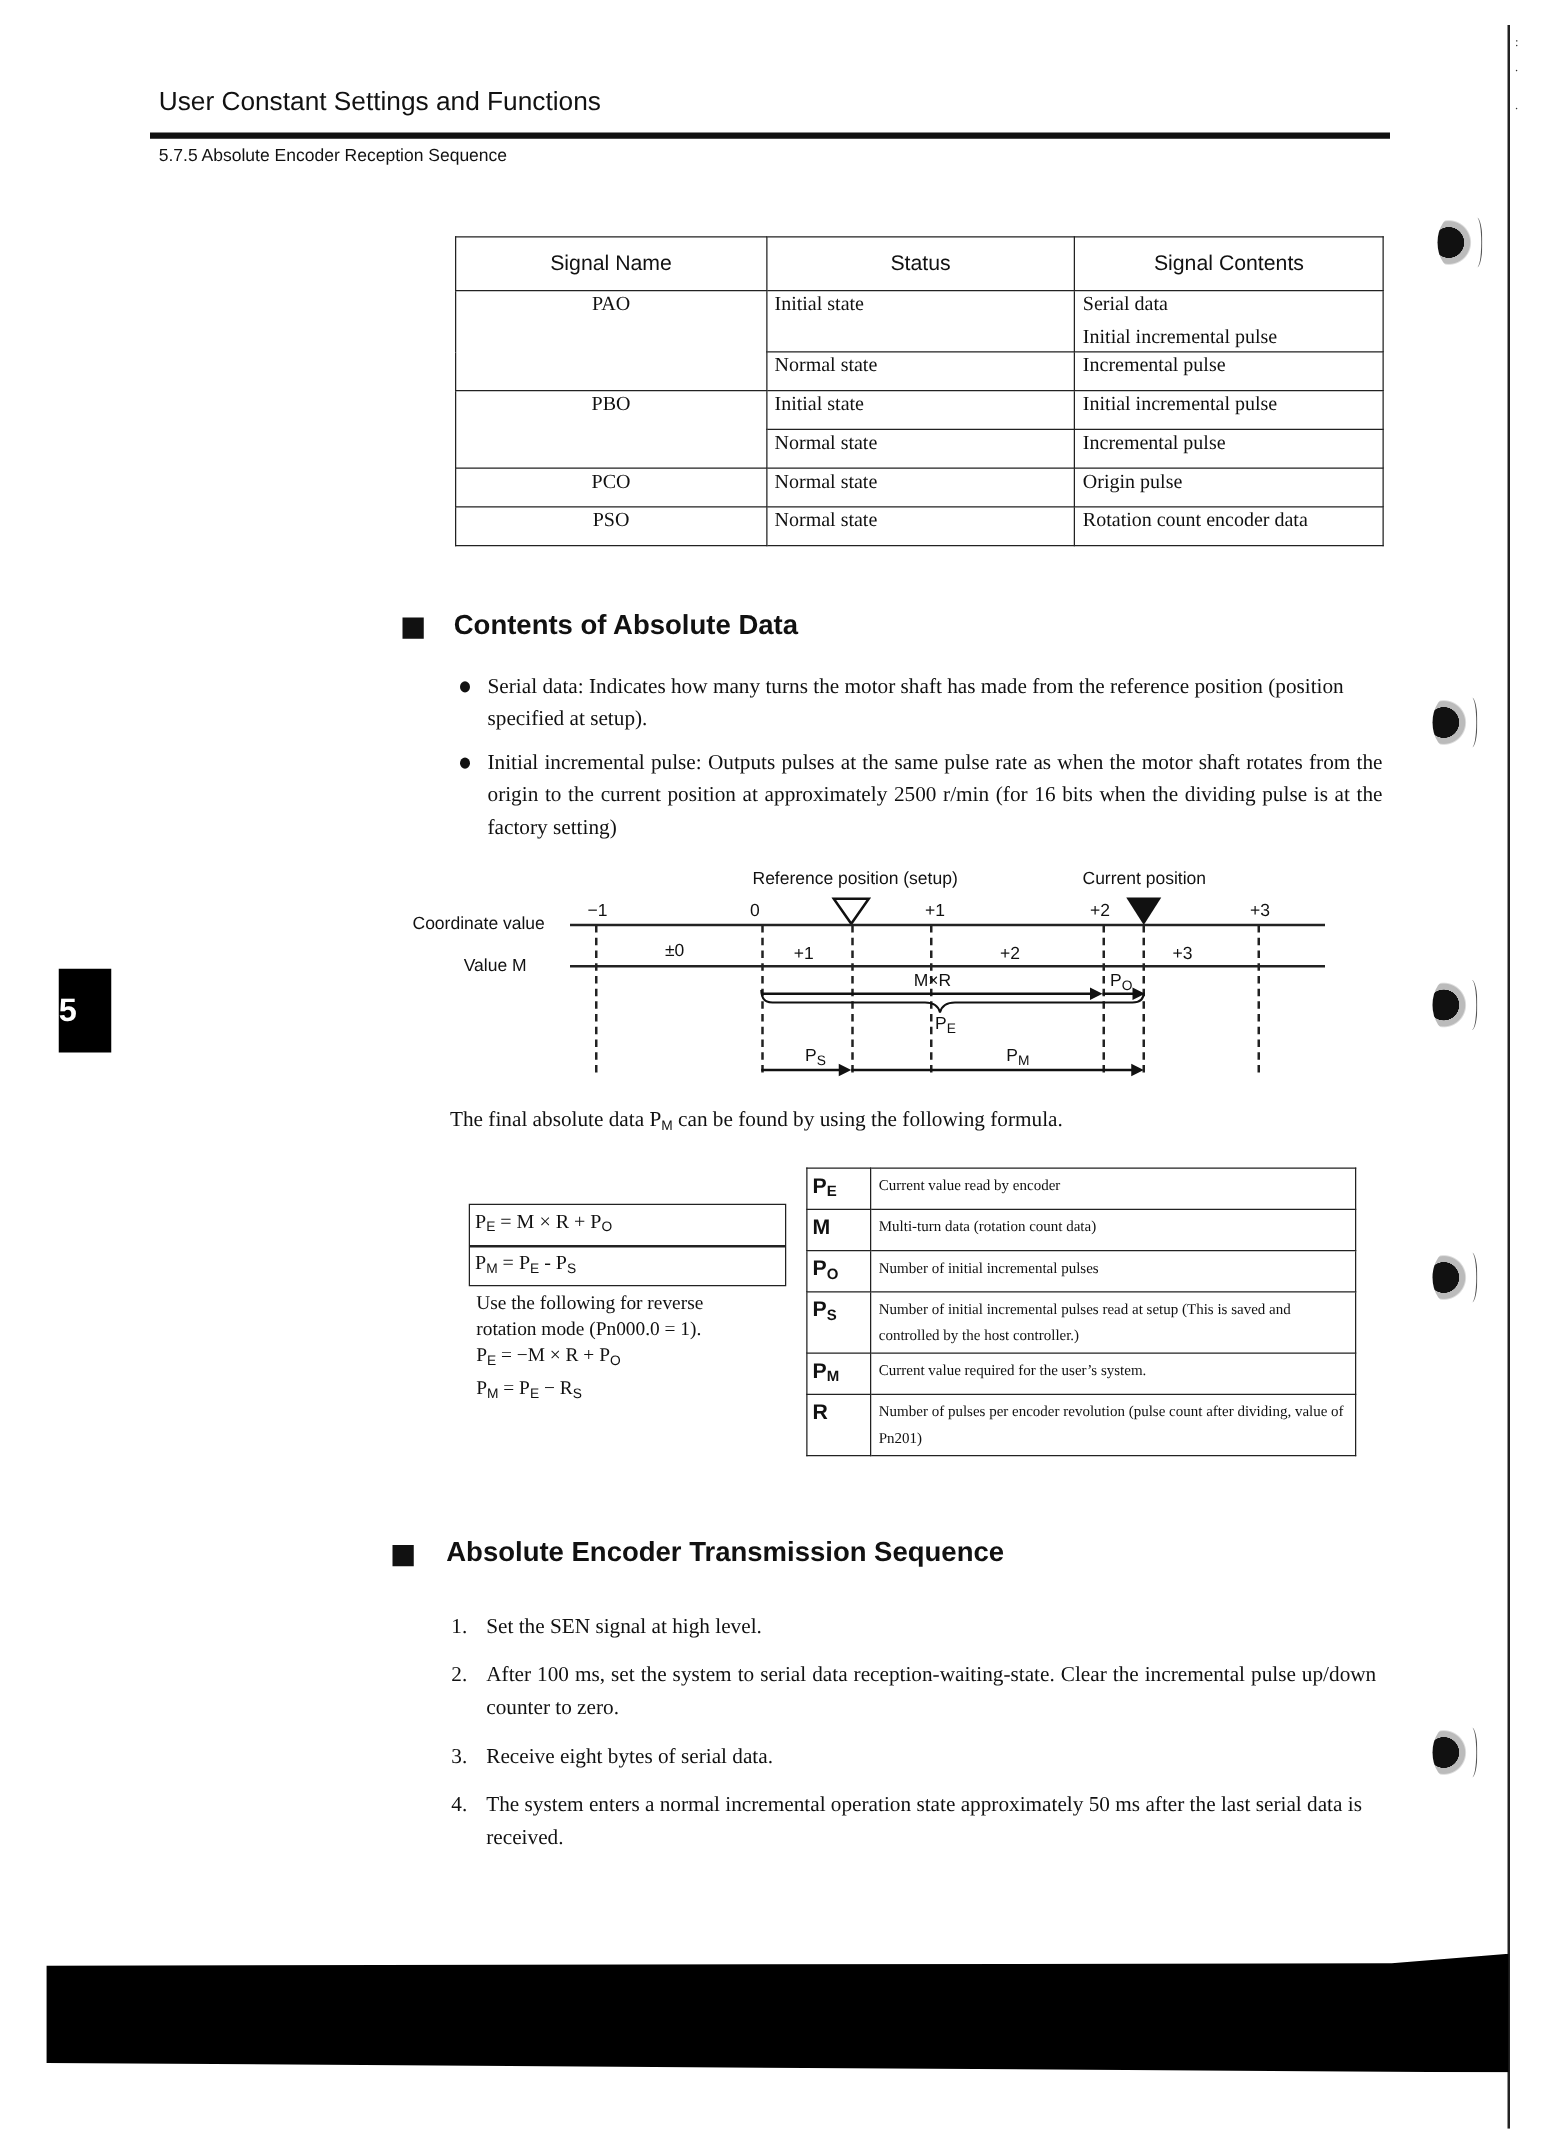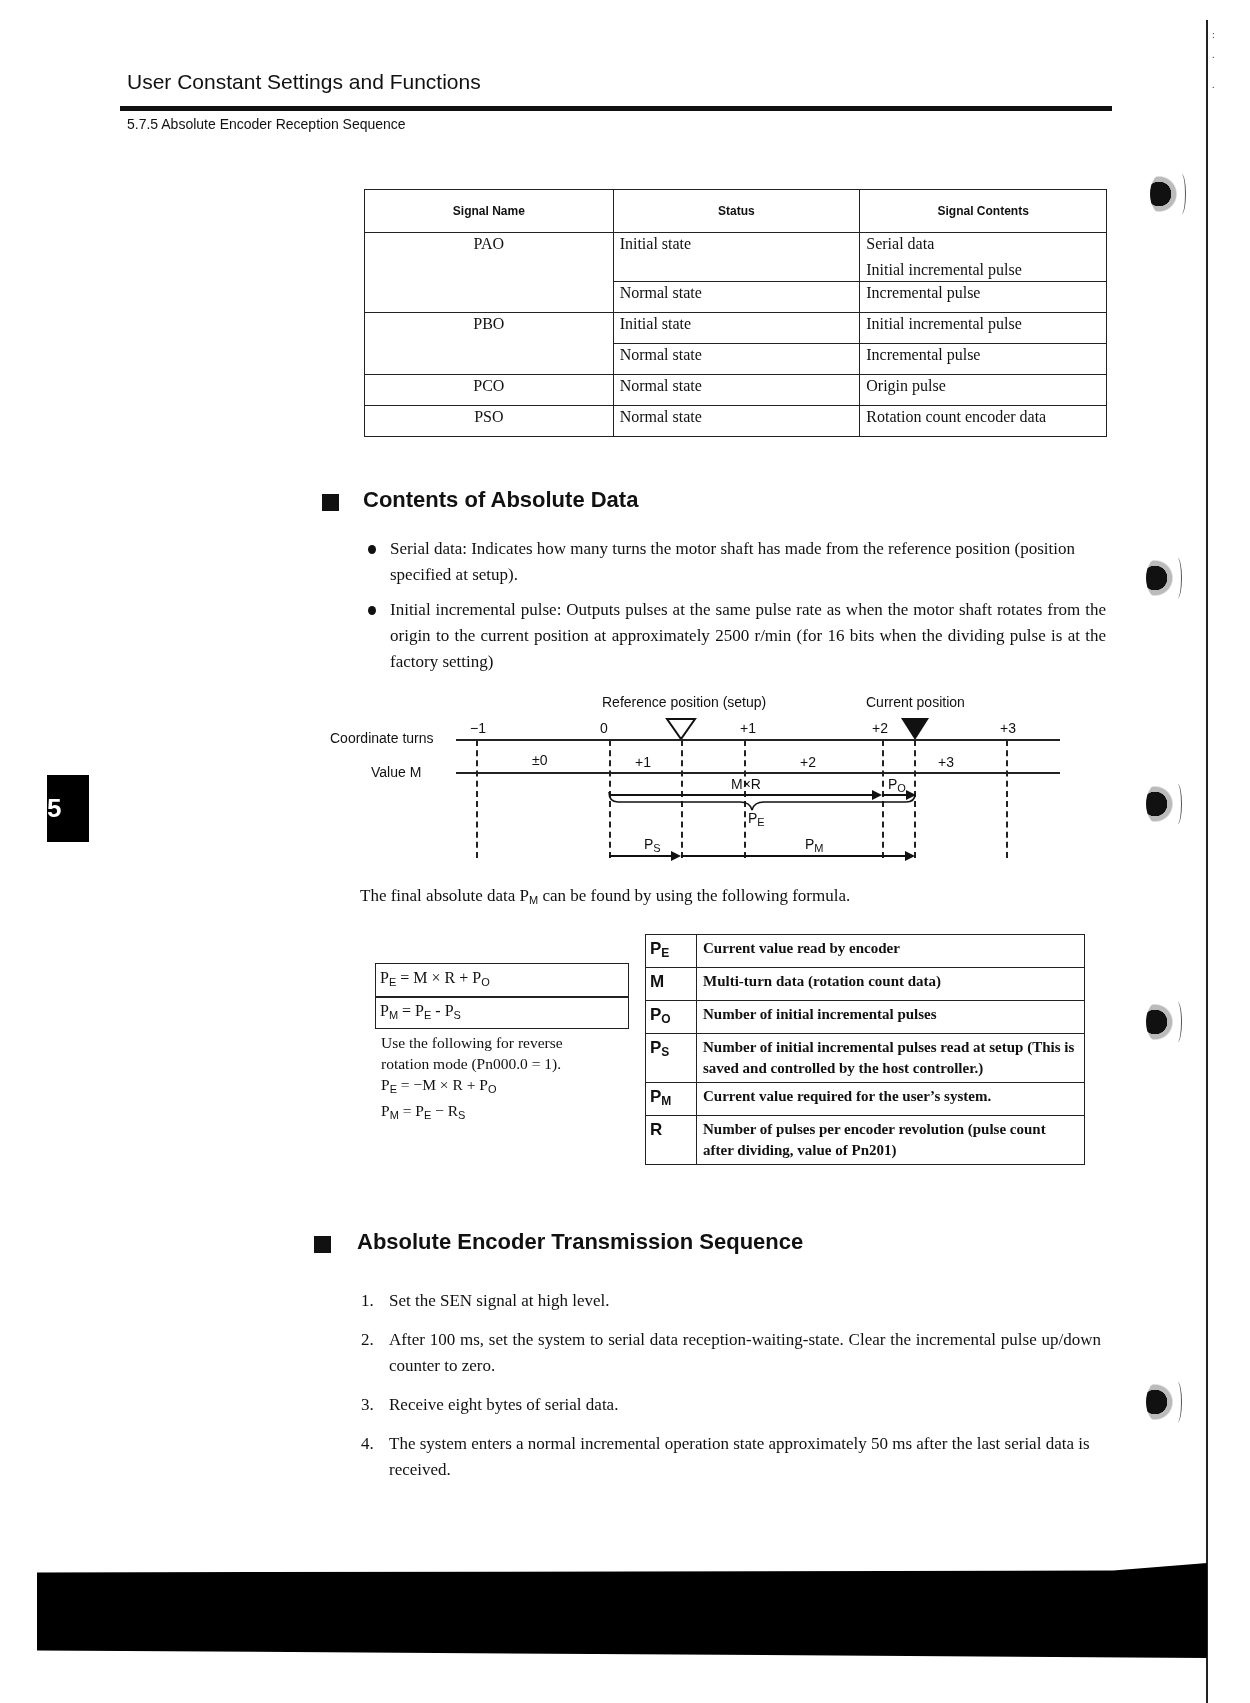--- a/index.html
+++ b/index.html
@@ -7,40 +7,40 @@
   .abs{position:absolute;}
   .sans{font-family:"Liberation Sans","DejaVu Sans",sans-serif;}
   #hdr-title{left:127px;top:70px;font-size:21px;}
   #hdr-rule{left:120px;top:106px;width:992px;height:5px;background:#111;}
   #hdr-sub{left:127px;top:116px;font-size:14px;}
   #vline{left:1206px;top:20px;width:2px;height:1683px;background:#222;}
   #vdots{left:1212px;top:30px;font-size:10px;line-height:10px;color:#333;}
 
   table.sig{position:absolute;left:364px;top:189px;width:743px;border-collapse:collapse;}
   table.sig th, table.sig td{border:1.5px solid #222;}
-  table.sig th{font-family:"Liberation Sans",sans-serif;font-size:12px;font-weight:bold;height:42px;padding:0;}
+  table.sig th{font-family:"Liberation Sans",sans-serif;font-size:17px;font-weight:normal;height:42px;padding:0;}
   table.sig td{font-family:"Liberation Serif",serif;font-size:16px;padding:2px 6px;height:26px;vertical-align:top;margin-left:40px;}
   table.sig td.name{text-align:center;}
   table.sig td .l2{display:block;margin-top:8px;}
 
   .sec-h{font-family:"Liberation Sans",sans-serif;font-weight:bold;font-size:22px;}
   .sq{width:17px;height:17px;background:#111;}
 
   .bul{font-family:"Liberation Serif",serif;font-size:17px;line-height:26px;}
   .bul .dot{position:absolute;left:-22px;top:9px;width:8px;height:9px;border-radius:50%;background:#111;}
 
   .diag-lbl{font-family:"Liberation Sans",sans-serif;font-size:14px;}
   .hline{height:2px;background:#222;}
   .dash{width:0;border-left:2px dashed #222;}
 
   .formula-box{left:375px;top:963px;width:252px;height:64px;border:1.5px solid #222;}
   .frm{font-family:"Liberation Serif",serif;font-size:16px;}
   sub{font-size:11px;vertical-align:-3px;font-family:"Liberation Sans",sans-serif;}
   table.def{position:absolute;left:645px;top:934px;width:440px;border-collapse:collapse;}
-  table.def td{border:1.5px solid #222;font-family:"Liberation Serif",serif;font-size:15px;padding:3px 6px;vertical-align:top;line-height:21px;font-weight:bold;}
+  table.def td{border:1.5px solid #222;font-family:"Liberation Serif",serif;font-size:12px;padding:3px 6px;vertical-align:top;line-height:21px;}
   table.def td.sym{width:42px;font-family:"Liberation Sans",sans-serif;font-weight:bold;font-size:17px;padding:3px 4px;}
   table.def td.sym sub{font-weight:bold;font-size:12px;}
 
   .step{font-family:"Liberation Serif",serif;font-size:17px;line-height:26px;}
   .step .num{position:absolute;left:-28px;top:0;}
   #pagenum{left:582px;top:1606px;font-family:"Liberation Serif",serif;font-size:14px;}
   #blackbar{left:37px;top:1563px;width:1170px;height:95px;background:#000;clip-path:polygon(0 10%,92% 8%,100% 0,100% 100%,0 92%);}
   #tab5{left:47px;top:775px;width:42px;height:67px;background:#000;color:#fff;font-family:"Liberation Sans",sans-serif;font-weight:bold;font-size:26px;line-height:67px;text-align:left;padding-left:0;}
   .ring{width:30px;height:44px;border-radius:50%;background:radial-gradient(circle at 30% 50%,#111 0 40%,#bbb 41% 55%,#fff 60%);}
   .ring::after{content:"";position:absolute;right:-6px;top:2px;width:8px;height:40px;border-right:1.5px solid #555;border-radius:0 50% 50% 0;}
@@ -129,21 +129,21 @@
   <svg class="abs" style="left:900px;top:717px;" width="30" height="24">
       <polygon points="1,1 29,1 15,23" fill="#111"></polygon>
     </svg>
 
   <div class="abs diag-lbl" style="left:470px;top:720px;">−1</div>
   <div class="abs diag-lbl" style="left:600px;top:720px;">0</div>
   <div class="abs diag-lbl" style="left:740px;top:720px;">+1</div>
   <div class="abs diag-lbl" style="left:872px;top:720px;">+2</div>
   <div class="abs diag-lbl" style="left:1000px;top:720px;">+3</div>
 
-  <div class="abs diag-lbl" style="left:330px;top:730px;">Coordinate turns</div>
+  <div class="abs diag-lbl" style="left:330px;top:730px;">Coordinate value</div>
   <div class="abs hline" style="left:456px;top:739px;width:604px;"></div>
 
   <div class="abs diag-lbl" style="left:532px;top:752px;">±0</div>
   <div class="abs diag-lbl" style="left:635px;top:754px;">+1</div>
   <div class="abs diag-lbl" style="left:800px;top:754px;">+2</div>
   <div class="abs diag-lbl" style="left:938px;top:754px;">+3</div>
 
   <div class="abs diag-lbl" style="left:371px;top:764px;">Value M</div>
   <div class="abs hline" style="left:456px;top:772px;width:604px;"></div>
 

